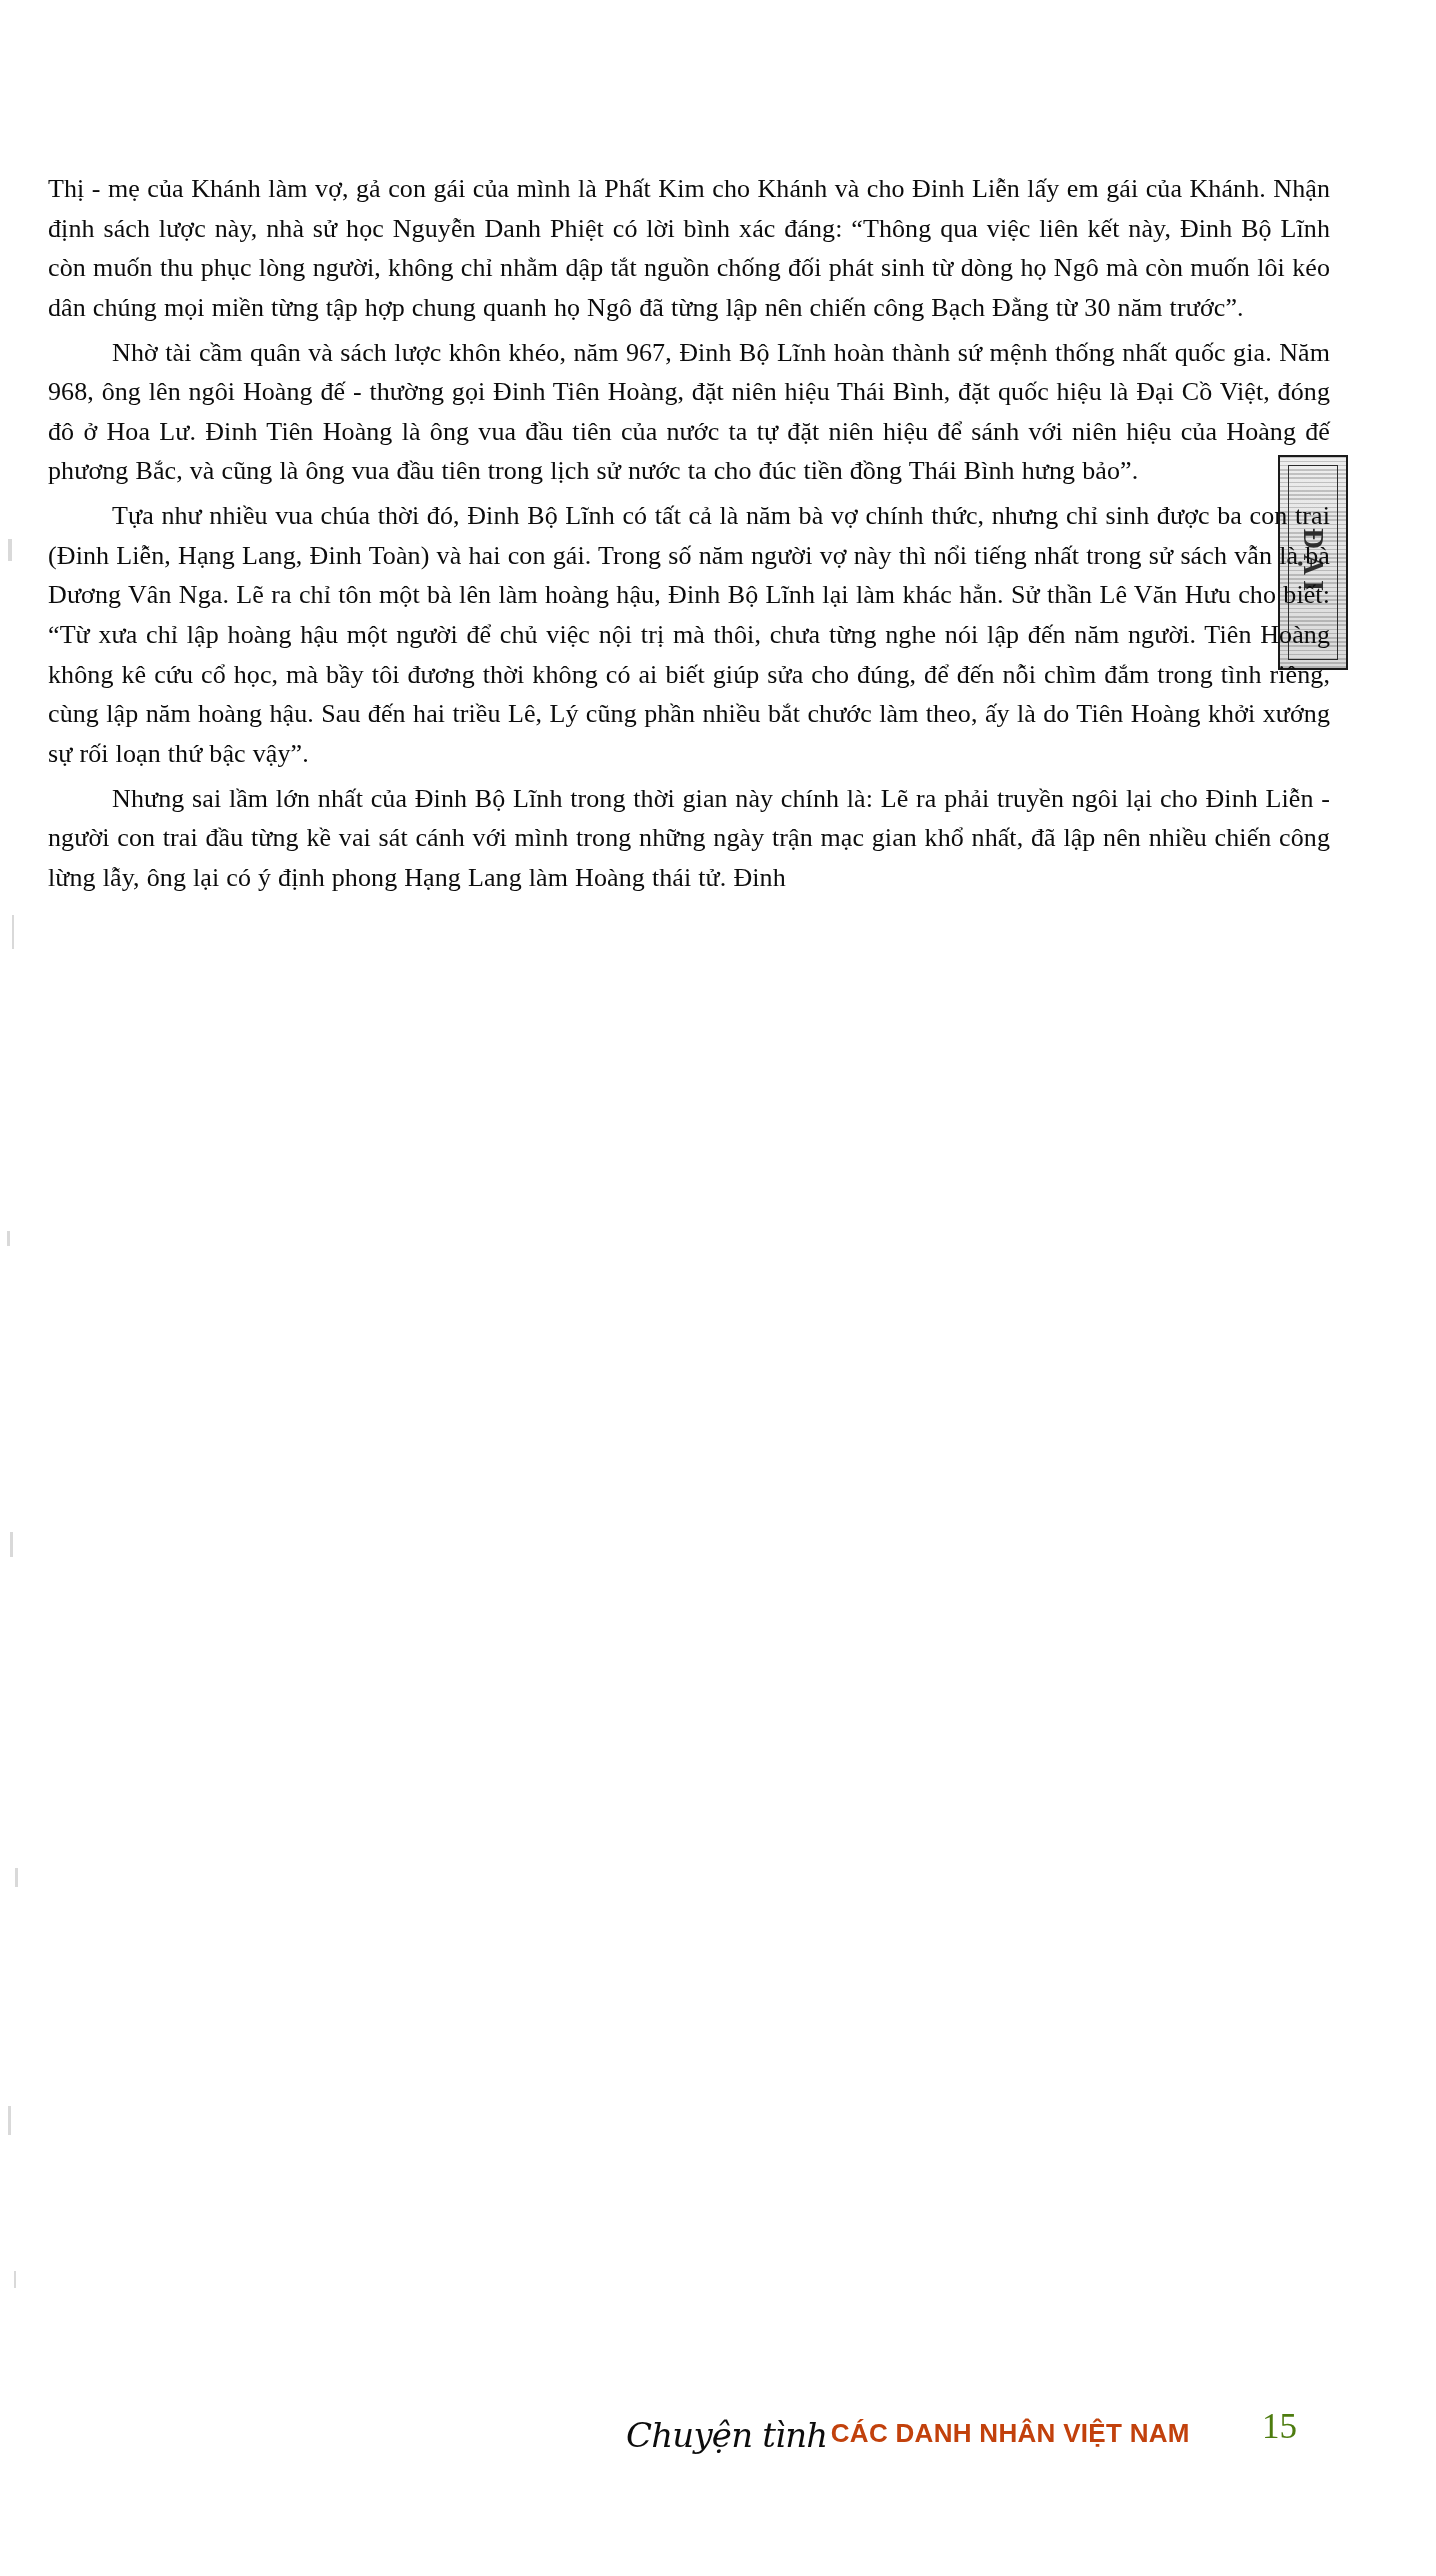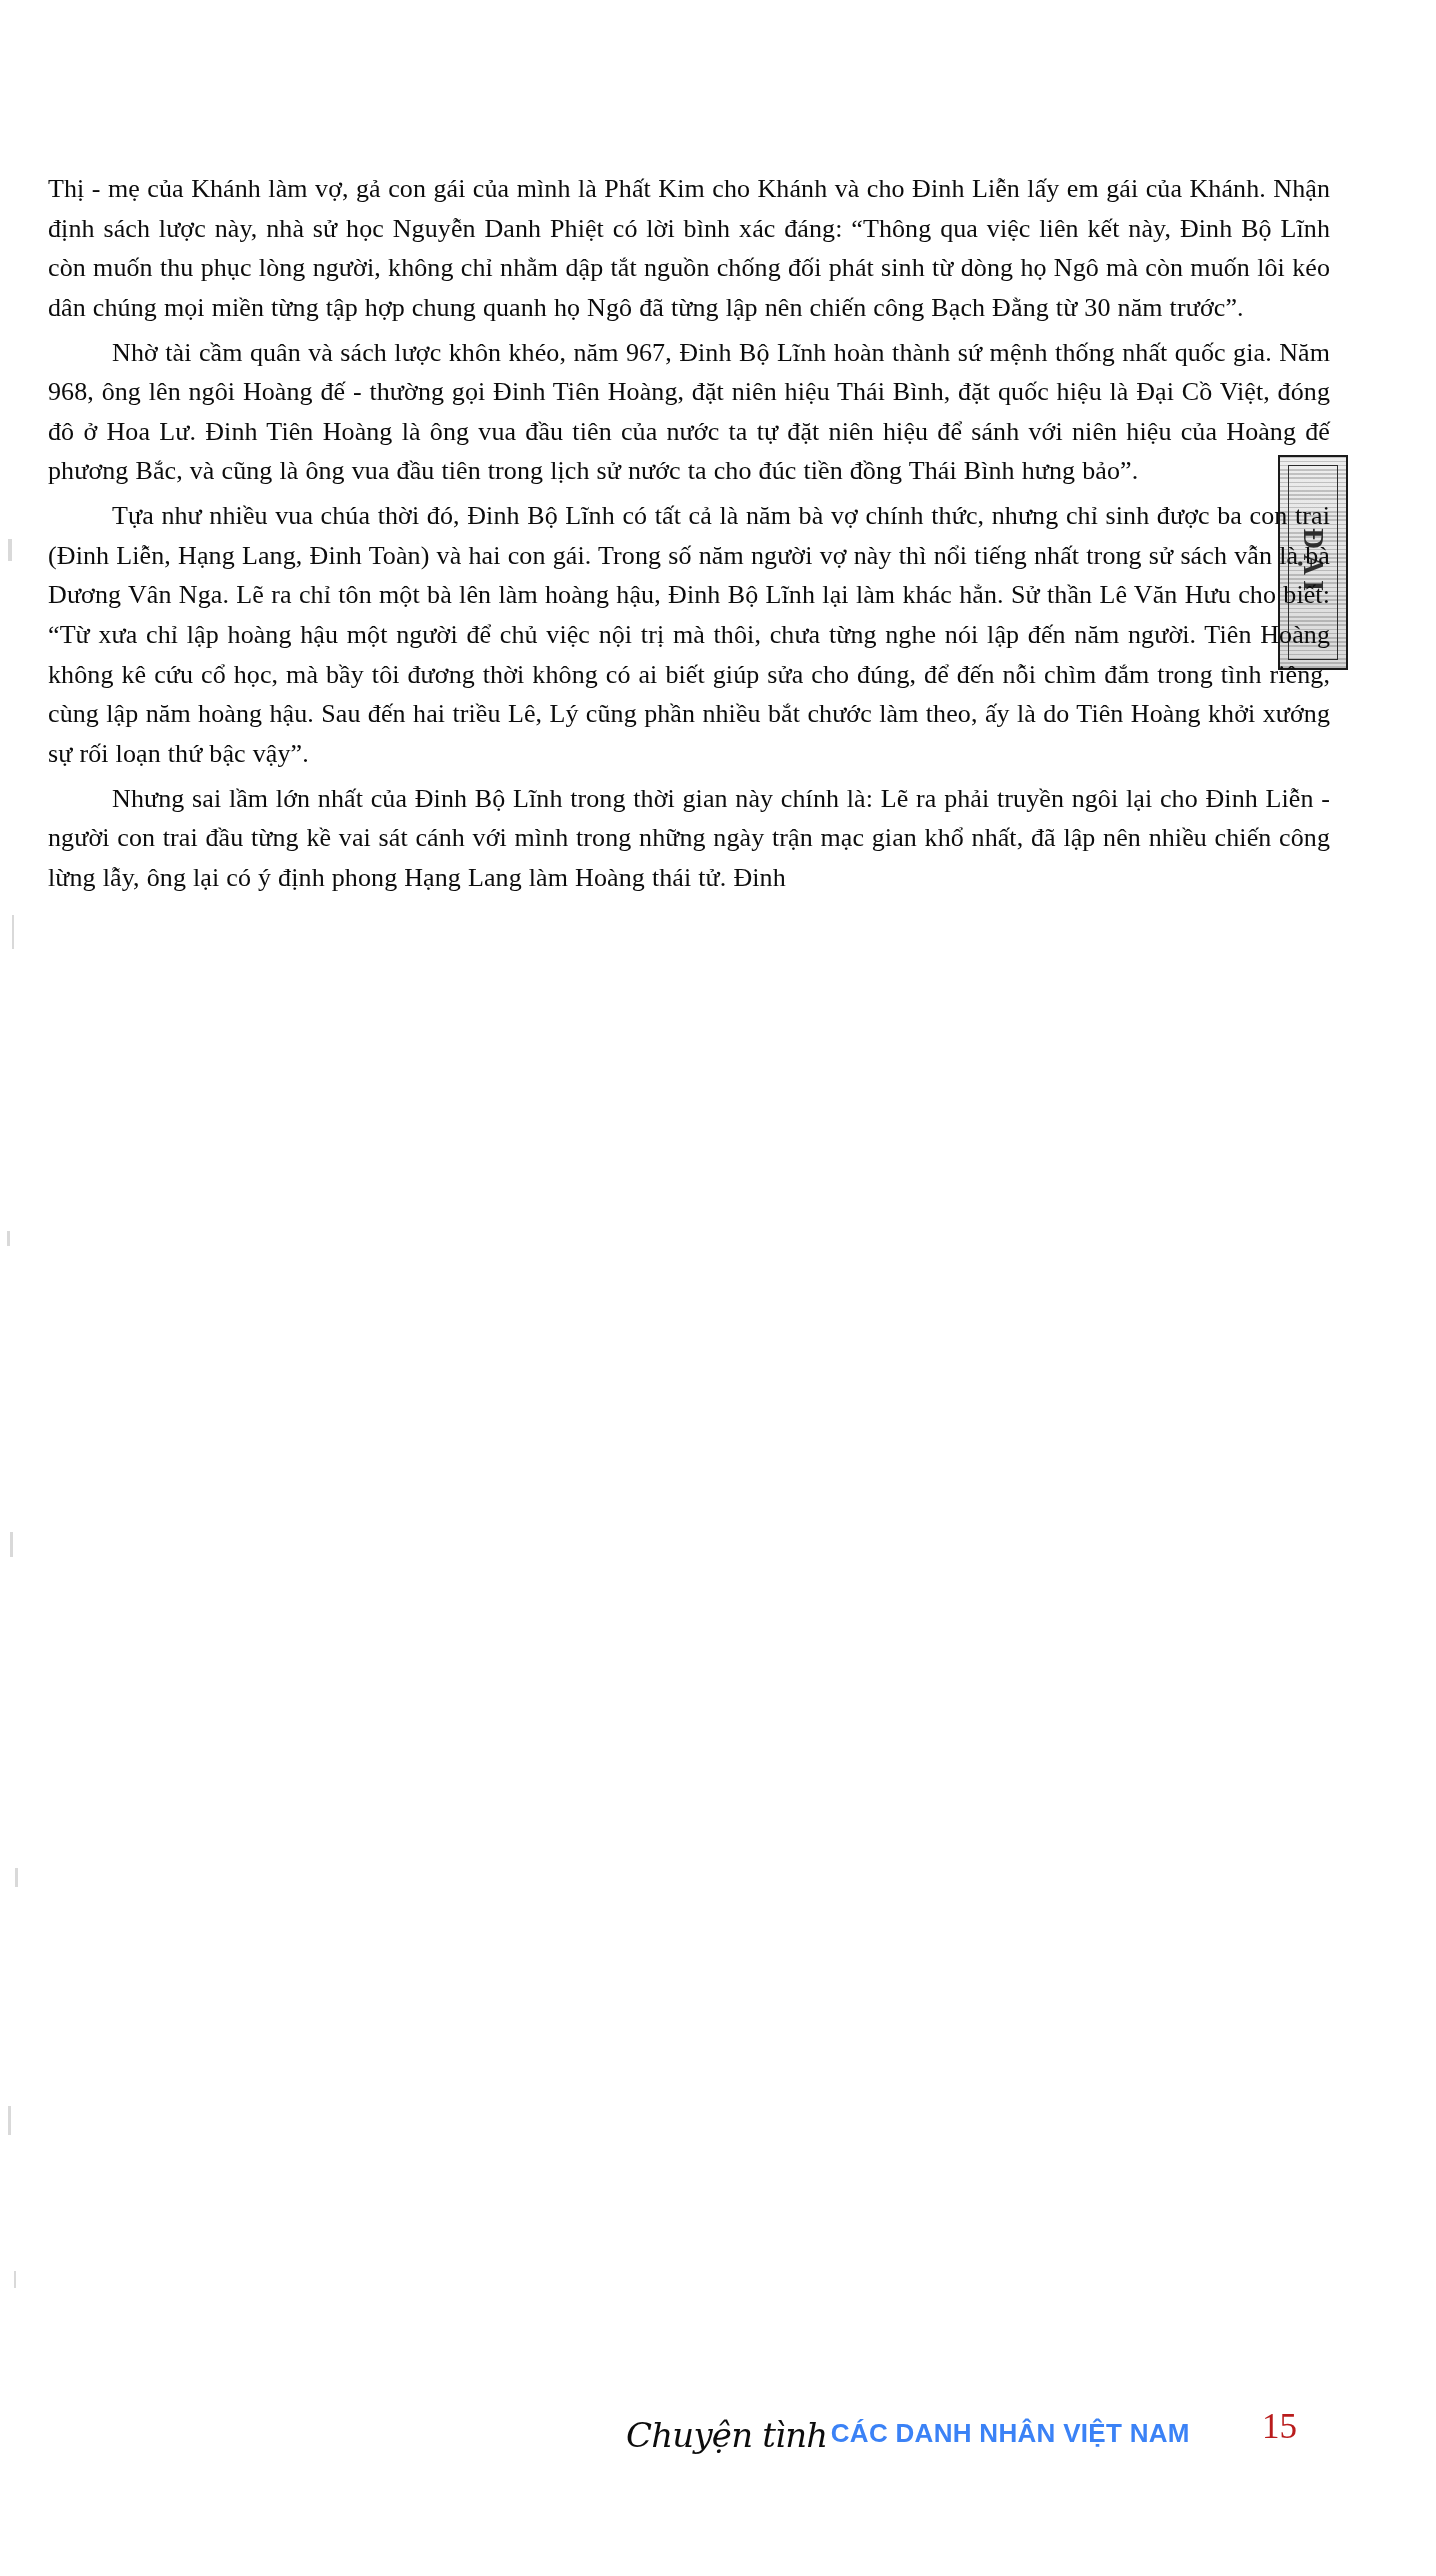--- a/index.html
+++ b/index.html
@@ -115,30 +115,30 @@
     letter-spacing: -0.8px;
     color: #0c0c0c;
     position: relative;
     top: 5px;
   }
   .footer-caps {
     font-family: "Liberation Sans", sans-serif;
     font-weight: 700;
     font-size: 26px;
     letter-spacing: 0.3px;
-    color: #3b82f6;
+    color: #c2410c;
     margin-left: 3.4px;
   }
   .page-number {
     position: absolute;
     right: 62px;
     bottom: 8.4px;
     font-size: 35px;
     font-family: "Liberation Serif", serif;
-    color: #b91c1c;
+    color: #4d7c0f;
   }
 </style>
 </head>
 <body>
 
 <div class="page">
 
   <div class="scan-speckle" style="left:8.4px;  top:539px;  width:3.4px;  height:22px;"></div>
   <div class="scan-speckle" style="left:11.8px;  top:915px; width:2.5px;  height:34px;"></div>
   <div class="scan-speckle" style="left:6.7px;   top:1231px; width:3.4px;  height:15px;"></div>

